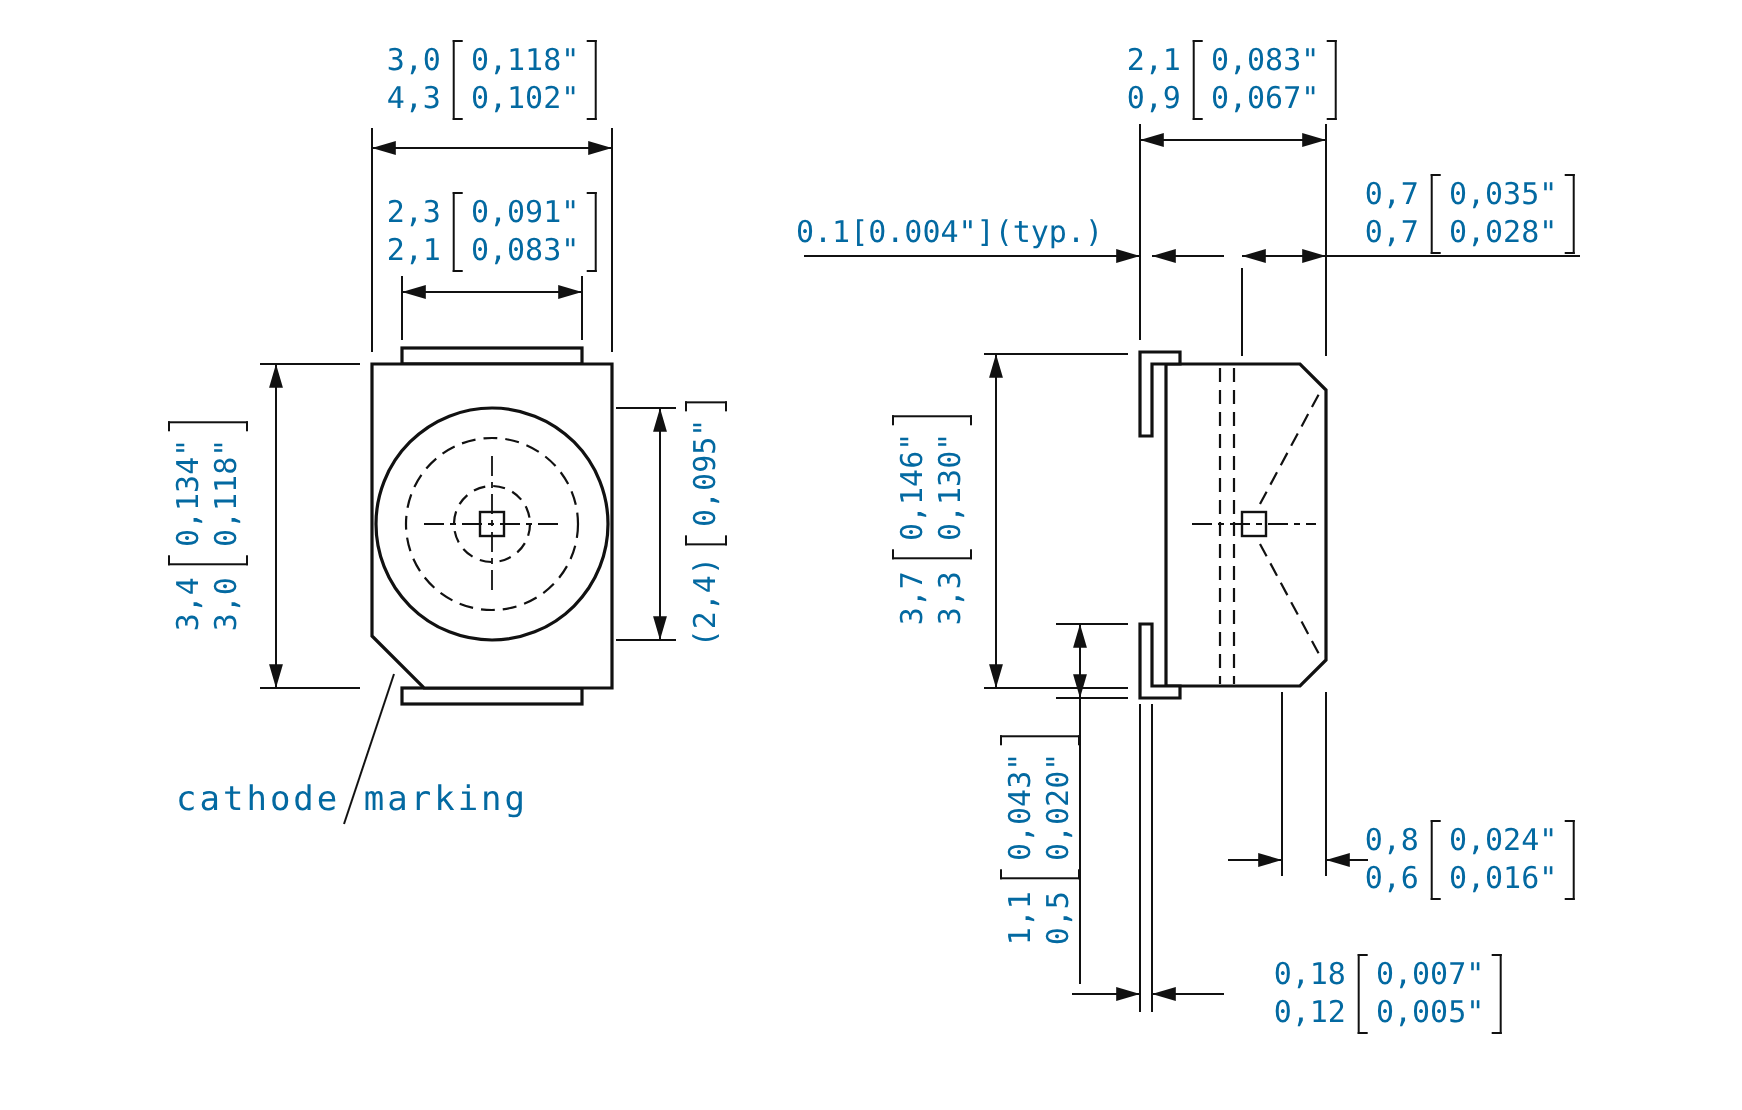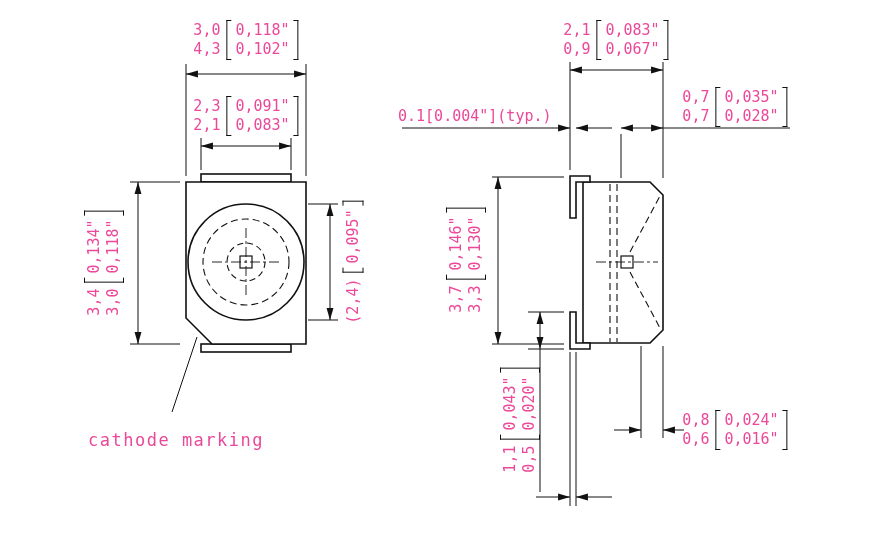--- a/index.html
+++ b/index.html
@@ -1,18 +1,18 @@
 <!DOCTYPE html>
 <html><head>
 <meta charset="utf-8">
 <style>
   *{margin:0;padding:0;box-sizing:border-box}
   html,body{background:#fff}
   .page{position:relative;width:826px;height:555px;background:#fff;overflow:hidden;
-        font-family:"DejaVu Sans Mono",monospace;color:#ec4899}
+        font-family:"DejaVu Sans Mono",monospace;color:#0369a1}
   .page svg{position:absolute;left:0;top:0}
   
   .dim{position:absolute;display:flex;align-items:stretch;white-space:nowrap;
        font-size:15px;line-height:19px;transform:translate(-50%,-50%)}
   .dim.rot{transform:translate(-50%,-50%) rotate(-90deg)}
   .col{display:flex;flex-direction:column;justify-content:center}
   .col.mm{align-items:flex-end;margin-right:6px}
   .col.in{align-items:flex-start;padding:1px 4px}
   .bk{border:1.5px solid #111;width:5px;flex:none}
   .bk.bl{border-right:none}
@@ -147,21 +147,21 @@
     <div class="col mm">
       <span>(2,4)</span>
     </div>
     <div class="bk bl"></div>
     <div class="col in">
       <span>0,095"</span>
     </div>
     <div class="bk br"></div>
   </div>
 
-  <div class="cathode" style="left:88px;top:430px">cathode marking</div>
+  <div class="cathode" style="left:88px;top:390px">cathode marking</div>
 
   <div class="dim" style="left:616px;top:40px">
     <div class="col mm">
       <span>2,1</span>
       <span>0,9</span>
     </div>
     <div class="bk bl"></div>
     <div class="col in">
       <span>0,083"</span>
       <span>0,067"</span>
@@ -216,14 +216,26 @@
       <span>0,6</span>
     </div>
     <div class="bk bl"></div>
     <div class="col in">
       <span>0,024"</span>
       <span>0,016"</span>
     </div>
     <div class="bk br"></div>
   </div>
 
+  <div class="dim" style="left:694px;top:497px">
+    <div class="col mm">
+      <span>0,18</span>
+      <span>0,12</span>
+    </div>
+    <div class="bk bl"></div>
+    <div class="col in">
+      <span>0,007"</span>
+      <span>0,005"</span>
+    </div>
+    <div class="bk br"></div>
+  </div>
 
 </div>
 
 </body></html>

